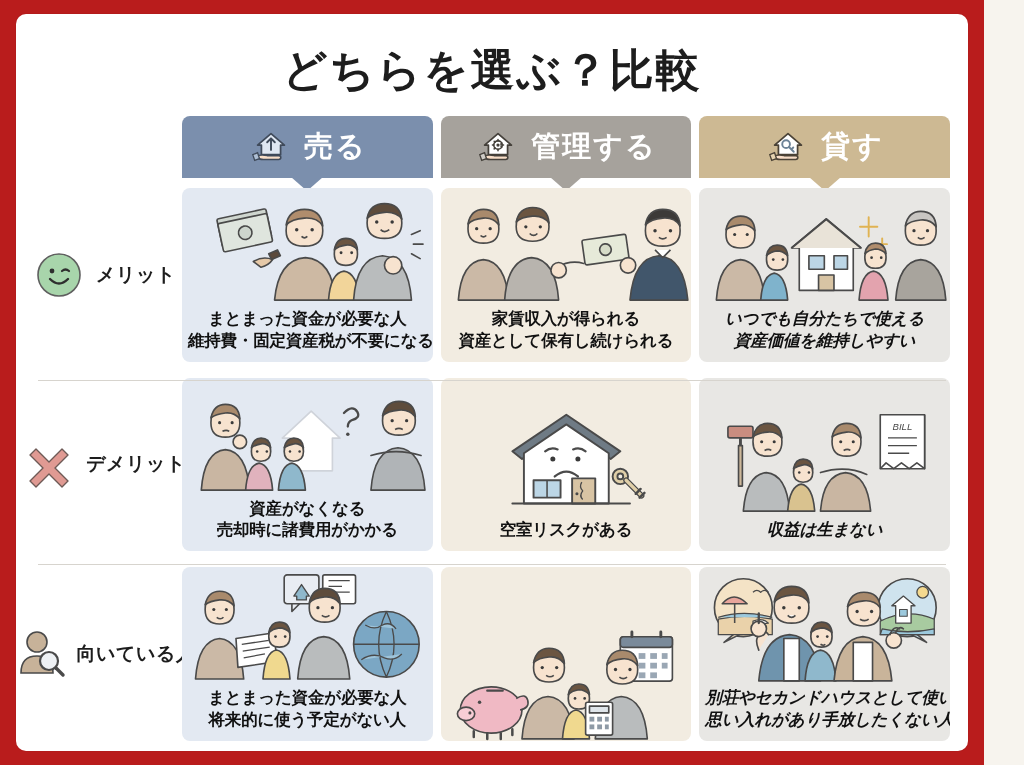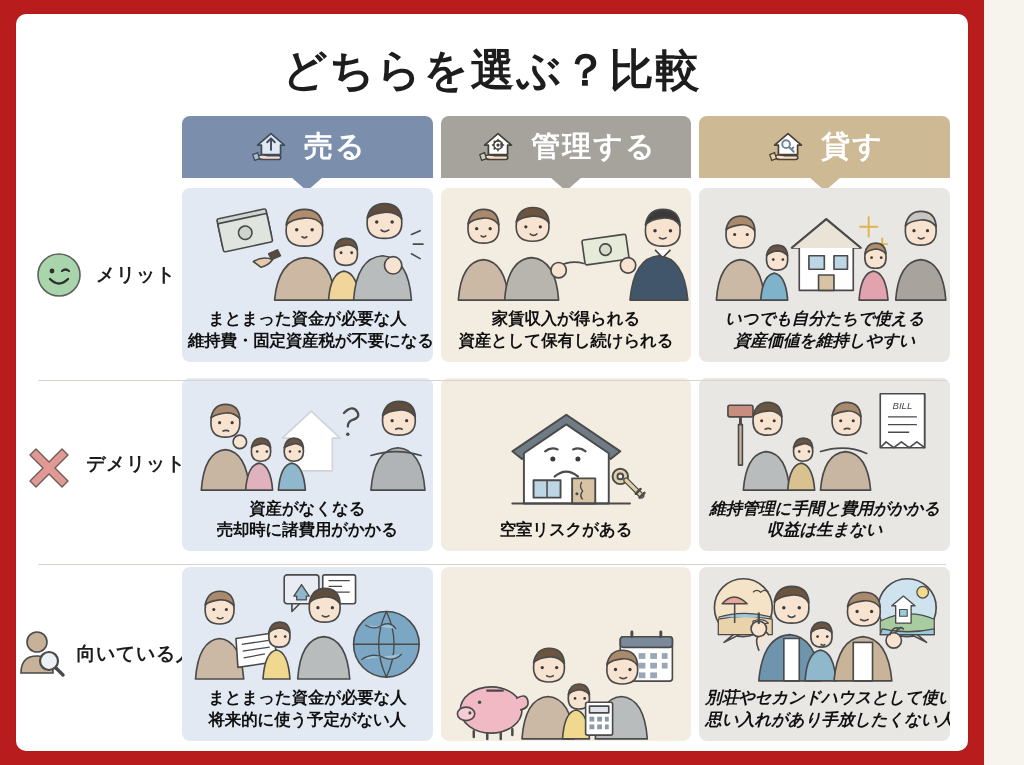--- a/index.html
+++ b/index.html
@@ -453,21 +453,20 @@
               <g transform="translate(188,6)">
                 <path d="M0 0 L46 0 L46 56 L0 56 Z" fill="#ffffff"></path>
                 <path d="M46 0 L46 56 L38 50 L30 56 L22 50 L14 56 L6 50 L0 56" fill="#ffffff"></path>
                 <text x="23" y="16" font-size="10" font-family="Liberation Sans, sans-serif" text-anchor="middle" fill="#4a4a4a" stroke="none">BILL</text>
                 <path d="M8 24 L38 24 M8 32 L38 32 M8 40 L30 40" stroke-width="1.4"></path>
               </g>
             </g>
           </svg>
         </div>
         <div class="caption">
-          <span>維持管理に手間と費用がかかる</span>
           <span class="l2">収益は生まない</span>
         </div>
       </div>
 
       <div class="rowlabel">
         <span class="ricon">
           <svg viewBox="0 0 54 54" width="54" height="54">
             <circle cx="24" cy="15" r="10" fill="#c7b299" stroke="#4a4a4a" stroke-width="1.6"></circle>
             <path d="M8 46 q0 -17 16 -17 q16 0 16 17 z" fill="#c7b299" stroke="#4a4a4a" stroke-width="1.6"></path>
             <circle cx="36" cy="34" r="9" fill="#eef1f4" stroke="#4a4a4a" stroke-width="2.2"></circle>

